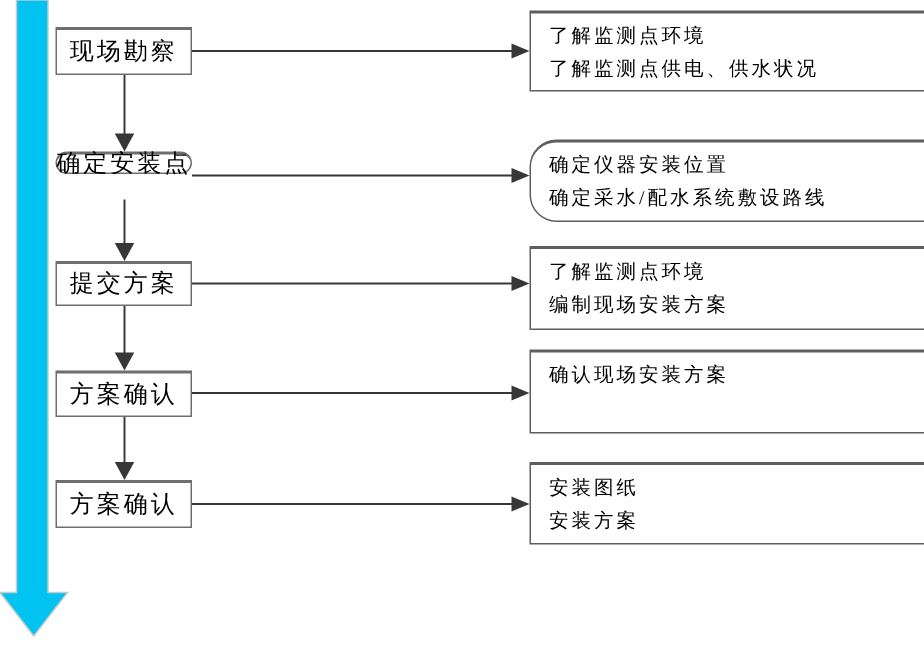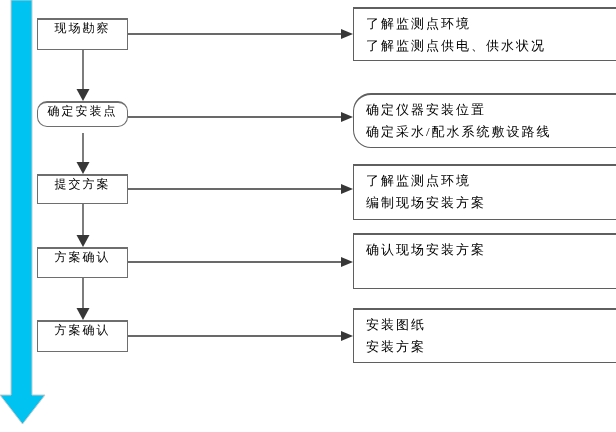--- a/index.html
+++ b/index.html
@@ -20,44 +20,44 @@
   .connector-layer line { stroke-width: 1.3; }
   .step-box {
     position: absolute;
     left: 37px;
     width: 91px;
     box-sizing: border-box;
     background: #ffffff;
     border: 1px solid #6e6e6e;
     border-top-width: 2px;
     display: flex;
-    align-items: flex-start;
+    align-items: center;
     justify-content: center;
-    font-size: 12px;
+    font-size: 16px;
     letter-spacing: 2px;
     white-space: nowrap;
   }
   .detail-box {
     position: absolute;
     left: 353px;
     width: 302px;
     box-sizing: border-box;
     background: #ffffff;
     border: 1px solid #5f5f5f;
     border-top-width: 2px;
     padding: 4px 6px 0 12px;
     font-size: 13px;
     letter-spacing: 2px;
     line-height: 22px;
     white-space: nowrap;
     overflow: hidden;
   }
   
   .step-1 { top: 18px;  height: 32px; }
-  .step-2 { top: 101px; height: 26px; border-radius: 10px; }
+  .step-2 { top: 101px; height: 15px; border-radius: 10px; }
   .step-3 { top: 174px; height: 30px; }
   .step-4 { top: 247px; height: 31px; }
   .step-5 { top: 320px; height: 32px; }
   
   .detail-1 { top: 7px;   height: 54px; }
   .detail-2 { top: 93px;  height: 55px; border-radius: 18px; }
   .detail-3 { top: 164px; height: 56px; }
   .detail-4 { top: 233px; height: 56px; }
   .detail-5 { top: 308px; height: 55px; }
 </style>

